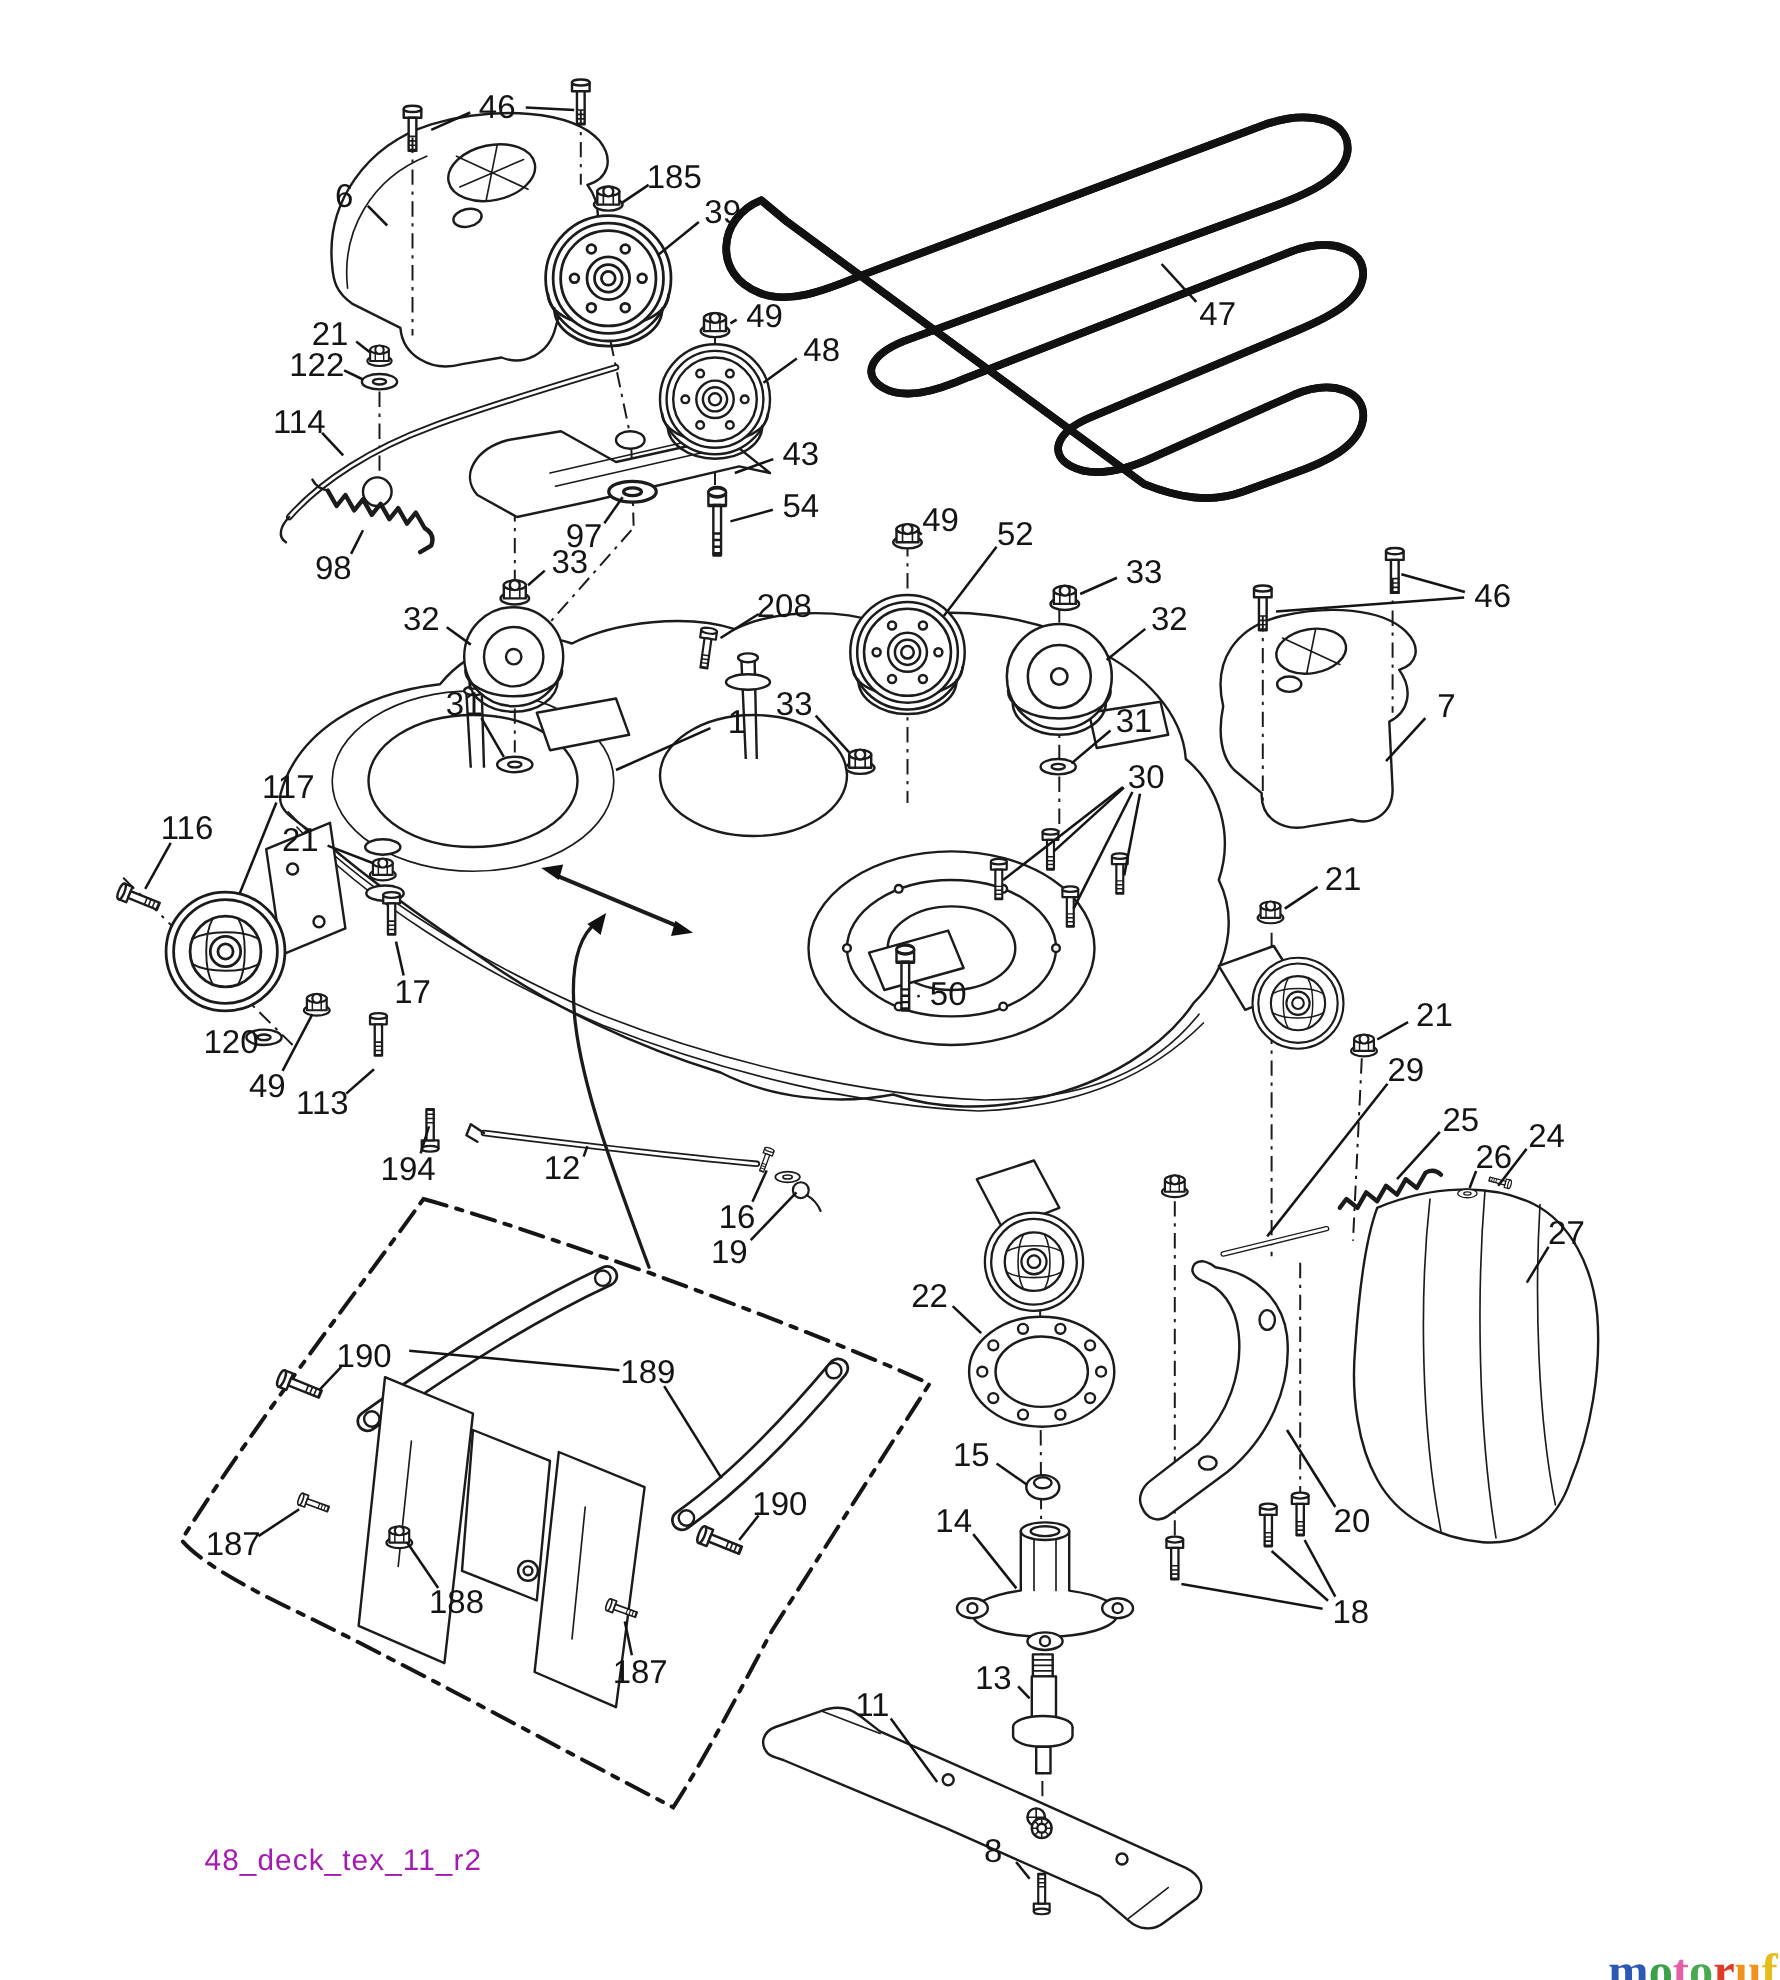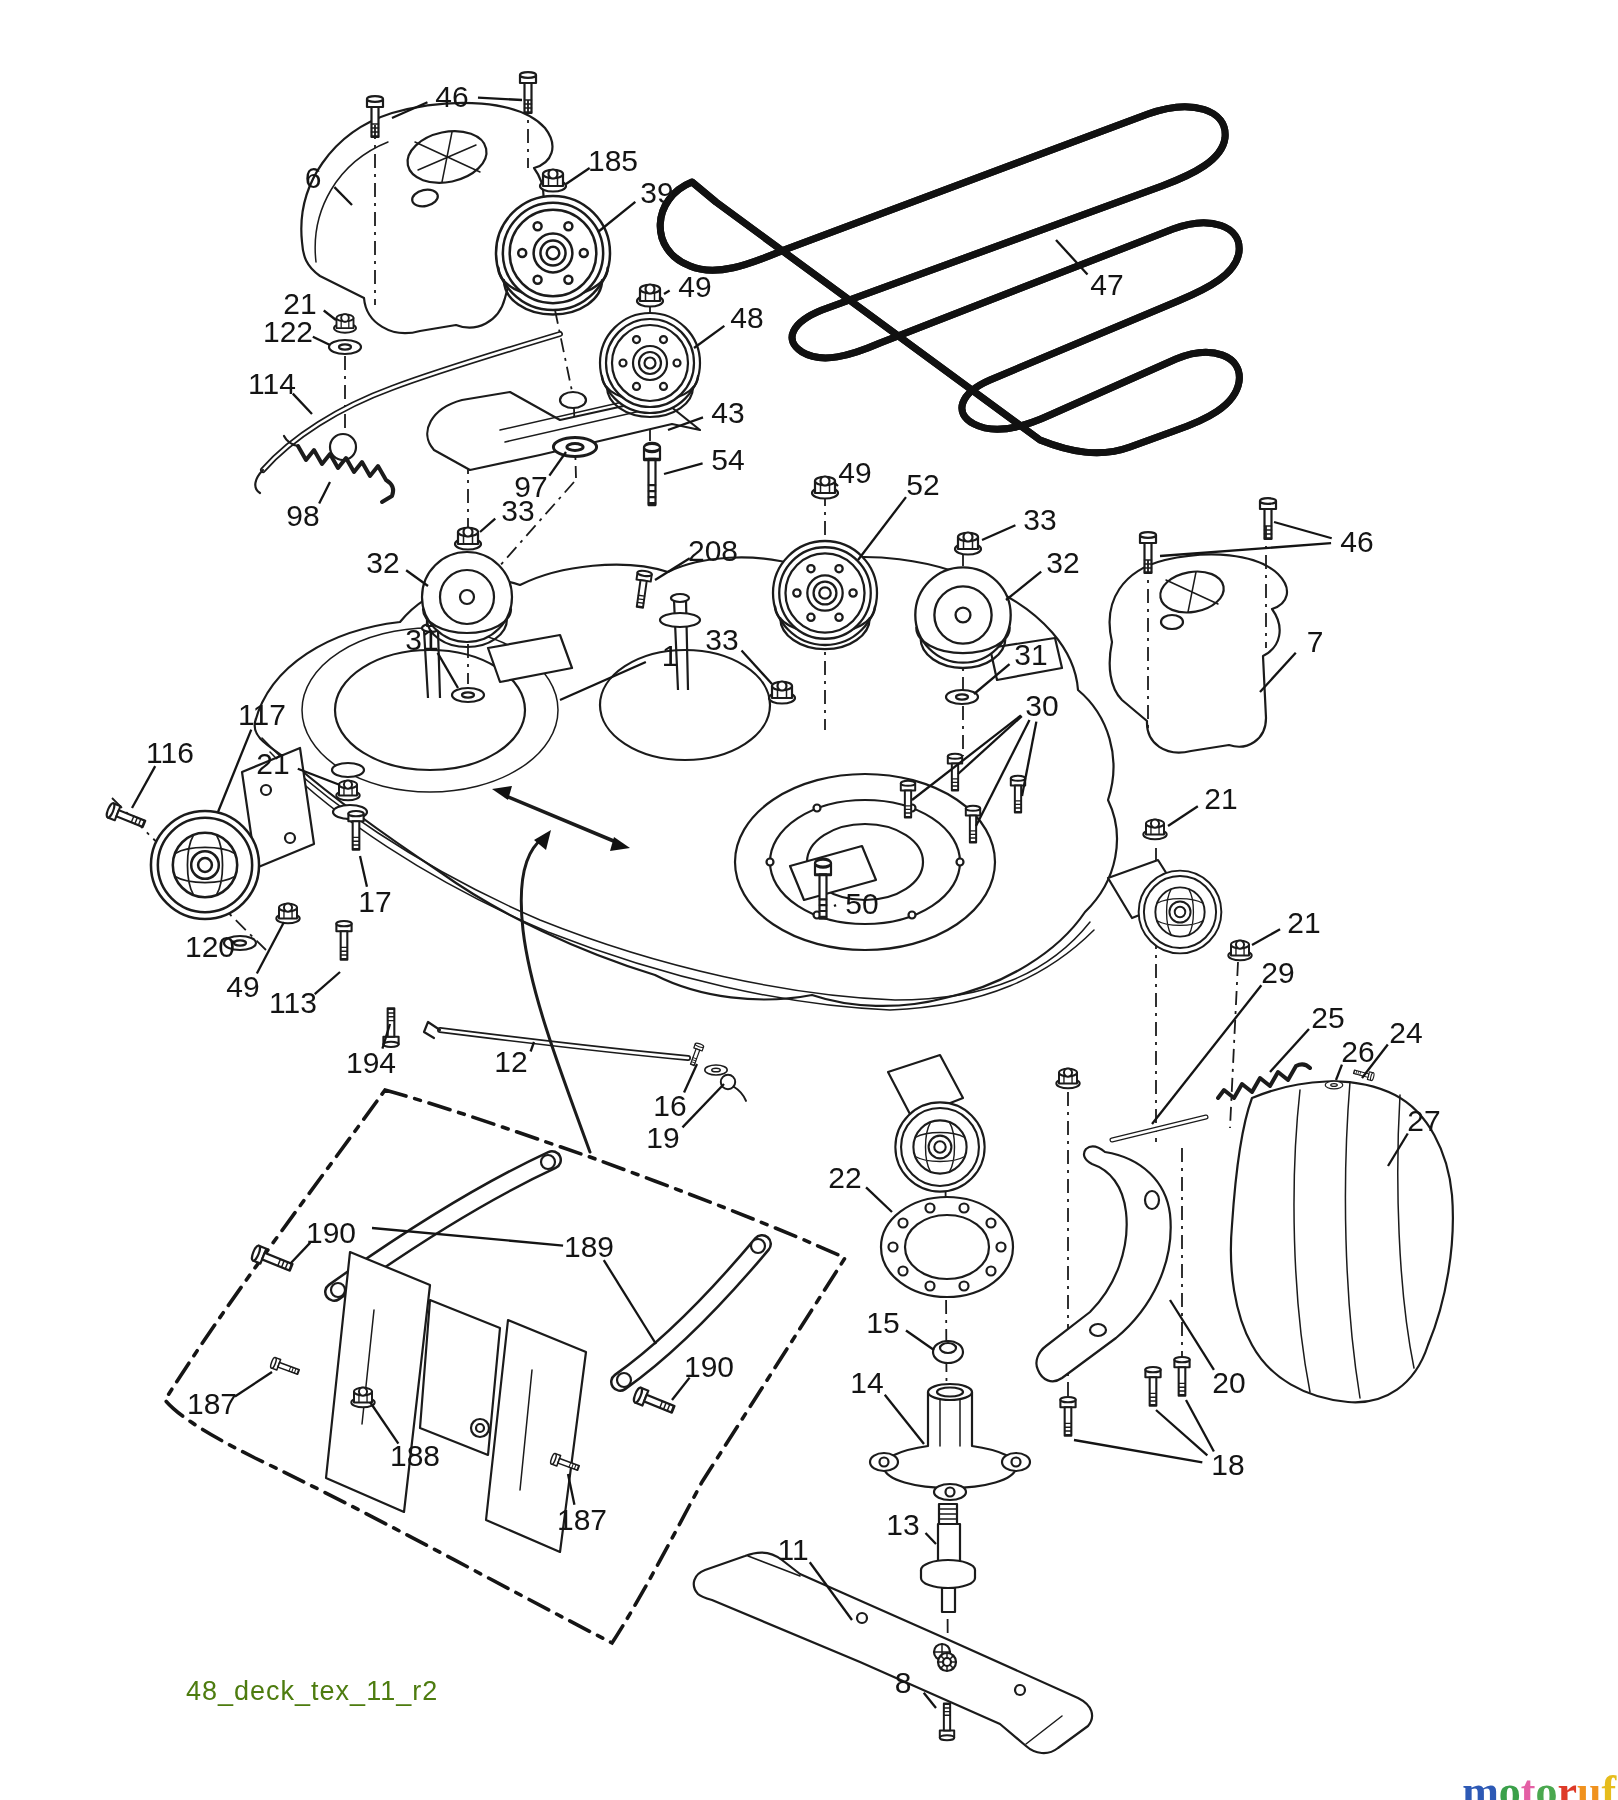--- a/index.html
+++ b/index.html
@@ -15,21 +15,21 @@
   .belt-outer{fill:none;stroke:#111;stroke-width:7;stroke-linejoin:round;}
   .belt-inner{fill:none;stroke:#fff;stroke-width:3.1;stroke-linejoin:round;}
   .bar-outer{fill:none;stroke:#1b1b1b;stroke-width:20;stroke-linecap:round;}
   .bar-inner{fill:none;stroke:#fff;stroke-width:15;stroke-linecap:round;}
   .rod-outer{fill:none;stroke:#1b1b1b;stroke-width:6;stroke-linecap:round;}
   .rod-inner{fill:none;stroke:#fff;stroke-width:2.6;stroke-linecap:round;}
   .coil{fill:none;stroke:#1b1b1b;stroke-width:4;stroke-linecap:round;stroke-linejoin:round;}
   .arrow{fill:#111;stroke:none;}
   .part-label{font-family:"Liberation Sans",sans-serif;font-size:30px;fill:#141414;text-anchor:middle;}
   .leader{stroke:#141414;stroke-width:2.3;}
-  .footer{position:absolute;left:186px;top:1676px;font-size:27px;color:#4d7c0f;letter-spacing:1px;}
+  .footer{position:absolute;left:186px;top:1676px;font-size:27px;color:#a21caf;letter-spacing:1px;}
   .logo{position:absolute;right:14px;top:1750px;font-family:"Liberation Serif",serif;font-weight:700;font-size:44px;line-height:1;margin-top:20px;}
   .logo-suffix{font-size:20px;color:#555;font-weight:400;}
 </style>
 </head>
 <body>
 
 <div class="stage">
 <svg id="diagram-svg" width="1618" height="1800" viewBox="0 0 1618 1800">
   <defs>
     <g id="bolt">

